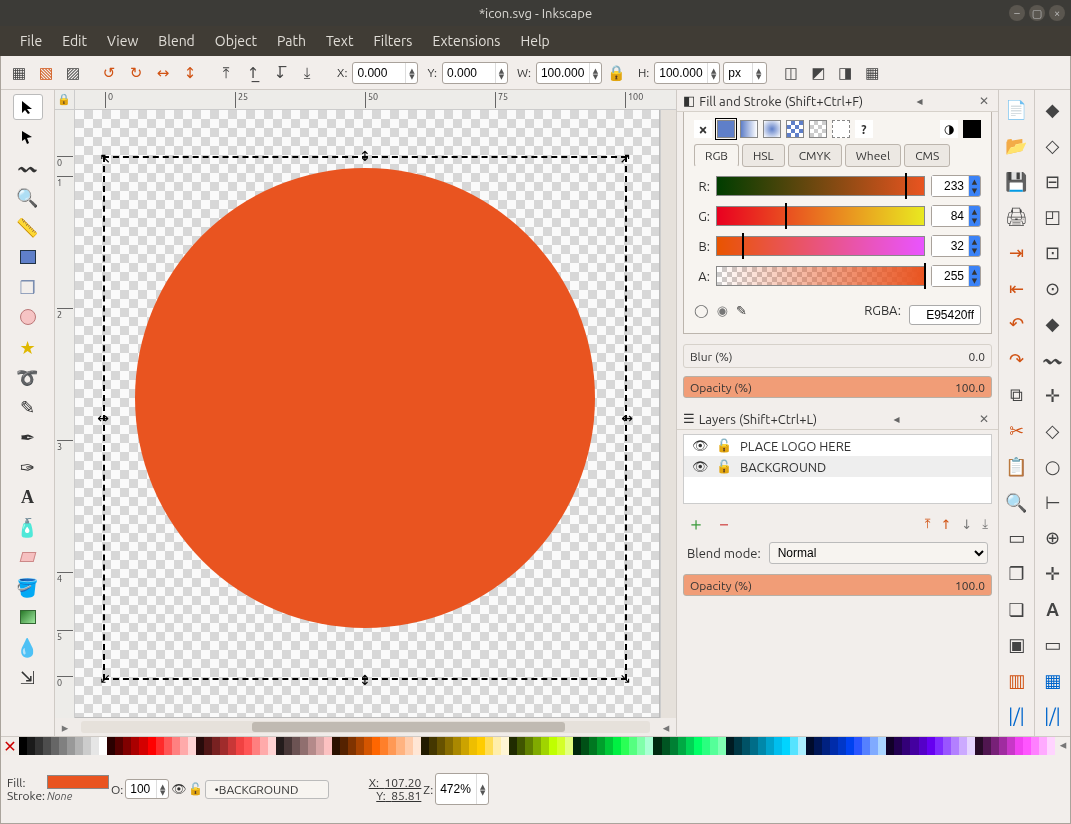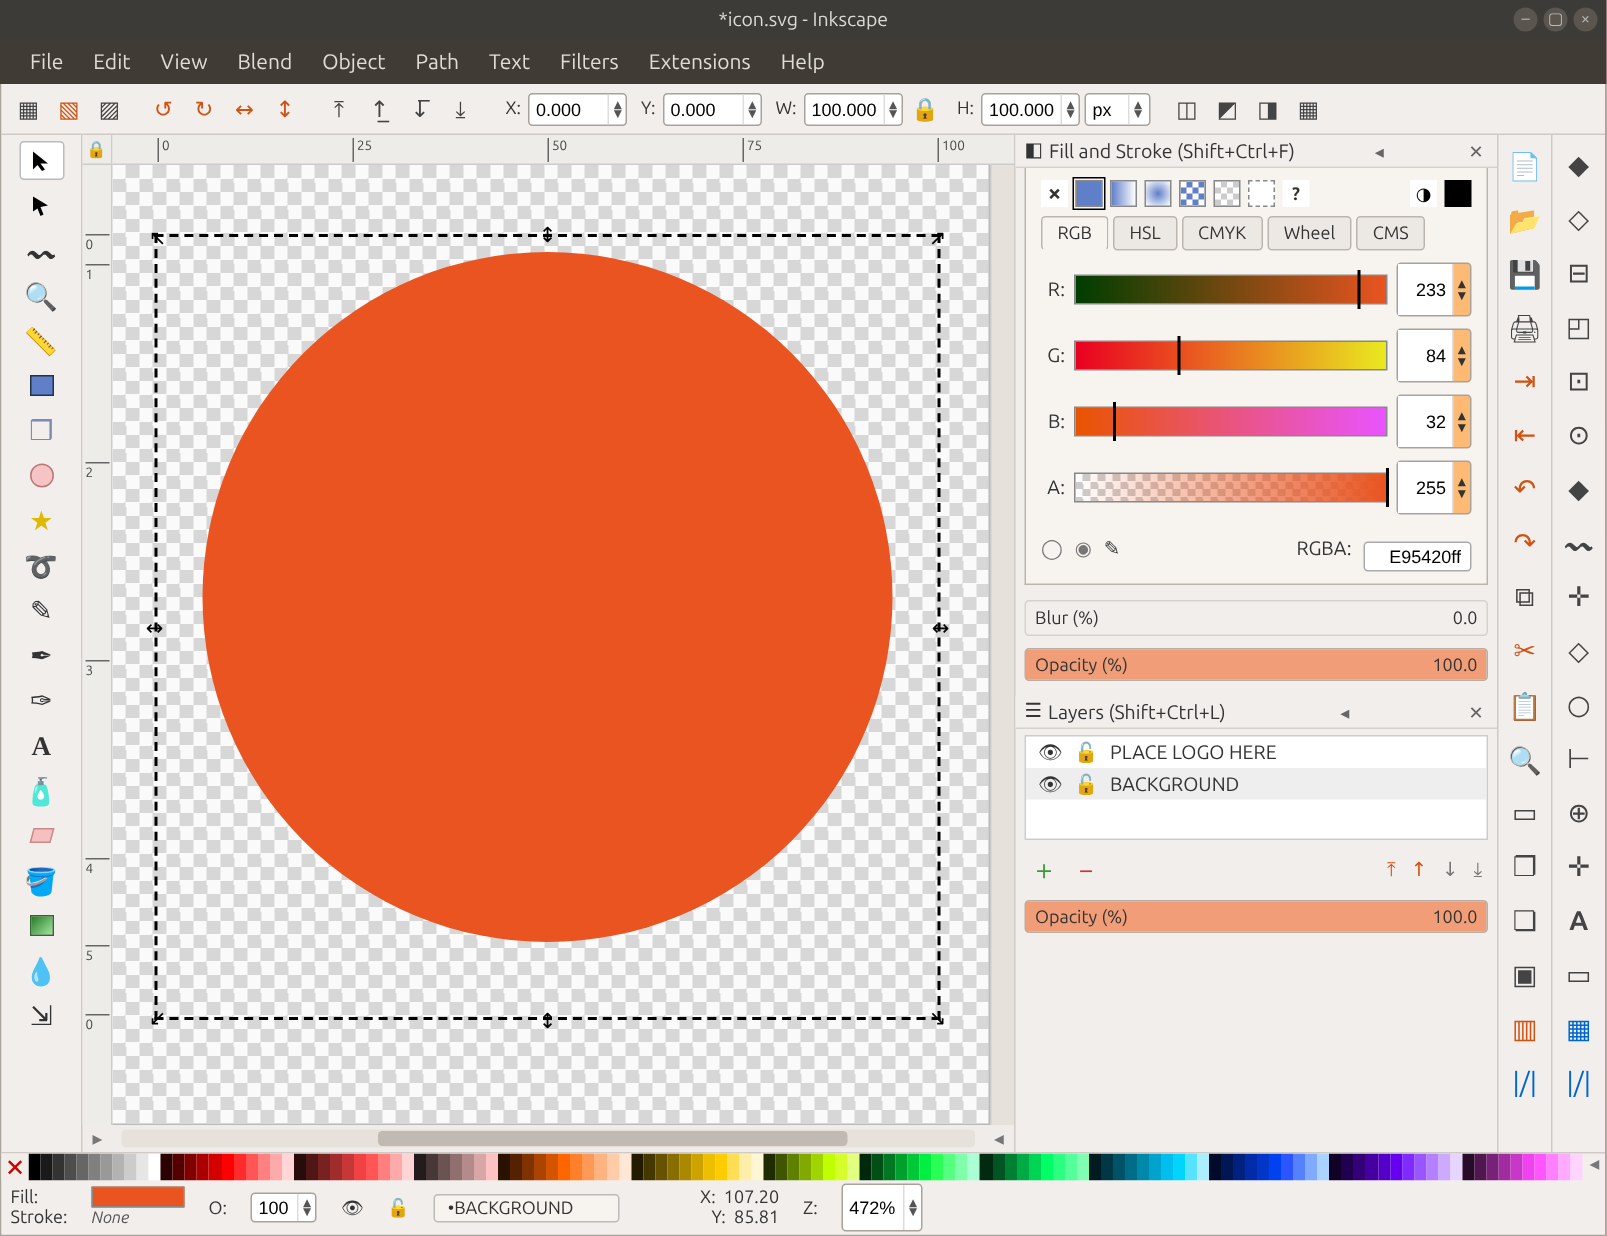--- a/index.html
+++ b/index.html
@@ -161,21 +161,21 @@
   .pswatch{width:18px;height:18px;border:1px solid #888;background:#fff;display:flex;align-items:center;justify-content:center;font-size:12px;}
   .pswatch.active{outline:1px solid #000;outline-offset:1px;}
   .flatlabel{font-weight:bold;margin:0 0 6px;}
   .tabs2{display:flex;gap:3px;}
   .tabs2 .t2{padding:4px 10px;border:1px solid #bcb5ad;background:#ece8e3;border-radius:3px;font-size:12px;}
   .tabs2 .t2.active{background:#f7f4f0;border-bottom-color:#f7f4f0;}
   .channel{display:flex;align-items:center;gap:6px;margin:8px 0;}
   .channel label{width:16px;text-align:right;font-size:13px;}
   .chslider{flex:1;height:20px;border:1px solid #888;position:relative;}
   .chslider .marker{position:absolute;top:-4px;bottom:-4px;width:2px;background:#000;}
-  .chvalwrap{display:inline-flex;align-items:stretch;height:36px;background:#fdba74;border:1px solid var(--border-dark);border-radius:3px;}
+  .chvalwrap{display:inline-flex;align-items:stretch;height:22px;background:#3b82f6;border:1px solid var(--border-dark);border-radius:3px;}
   .chvalwrap input{width:36px;border:0;font-size:12px;text-align:right;padding:0 4px;}
   .gradR{background:linear-gradient(90deg,#003d00,#e95420);}
   .gradG{background:linear-gradient(90deg,#e90020,#e9e920);}
   .gradB{background:linear-gradient(90deg,#e95400,#e954ff);}
   .gradA{background:
       linear-gradient(90deg,rgba(233,84,32,0),rgba(233,84,32,1)),
       conic-gradient(#ccc 90deg,#fff 0 180deg,#ccc 0 270deg,#fff 0) 0 0/10px 10px;}
   .rgbarow{display:flex;align-items:center;gap:6px;margin-top:10px;justify-content:flex-end;}
   .rgbarow .inp{background:#fff;border:1px solid #aaa;border-radius:3px;padding:2px 6px;font-size:12px;width:72px;text-align:right;}
 
@@ -199,24 +199,24 @@
   .rightcols{width:72px;min-width:72px;background:var(--bg-panel);border-left:1px solid var(--border-light);display:flex;}
   .rc{flex:1;display:flex;flex-direction:column;align-items:center;gap:12px;padding:8px 2px;font-size:18px;color:#444;}
   .rc .ic{width:26px;height:24px;display:flex;align-items:center;justify-content:center;}
   .rc .o{color:var(--tool-icon);}
 
   
   .statusbar{border-top:1px solid var(--border-light);background:var(--bg-panel);display:flex;flex-direction:column;}
   .palette{height:18px;display:flex;}
   .palette .noneX{width:18px;display:flex;align-items:center;justify-content:center;color:#c00;font-weight:bold;font-size:16px;background:#f1ede9;flex-shrink:0;}
   .palette .sw{width:12px;height:18px;}
-  .statusrow{display:flex;align-items:center;padding:2px 6px;gap:16px;font-size:12px;}
+  .statusrow{display:flex;align-items:center;padding:18px 6px;gap:2px;font-size:12px;}
   .fillchip{width:62px;height:14px;background:var(--ubuntu);border:1px solid #888;}
   .statusmsg{flex:1;white-space:nowrap;overflow:hidden;text-overflow:ellipsis;}
-  .coords{width:90px;text-align:right;white-space:pre;}
+  .coords{width:90px;text-align:right;white-space:pre;text-decoration:underline;}
 
   
   .orange{color:var(--tool-icon);}
   .grey{color:#777;}
 
   svg{display:block;}
 </style>
 </head>
 <body>
 
@@ -518,20 +518,26 @@
         </div>
       </div>
       <div class="layerbtns">
         <span style="color:#3a9a3a;font-size:18px">＋</span>
         <span style="color:#c33;font-size:18px">－</span>
         <span class="sp"></span>
         <span class="orange">⤒</span>
         <span class="orange">↑</span>
         <span class="grey">↓</span>
         <span class="grey">⤓</span>
+      </div>
+      <div class="blendrow">
+        <span>Blend mode:</span>
+        <select>
+          <option>Normal</option>
+        </select>
       </div>
       <div class="opbar">
         <span>Opacity (%)</span>
         <span>100.0</span>
       </div>
     </div>
 
     <div class="rightcols">
       <div class="rc">
         <span class="ic o">📄</span>

